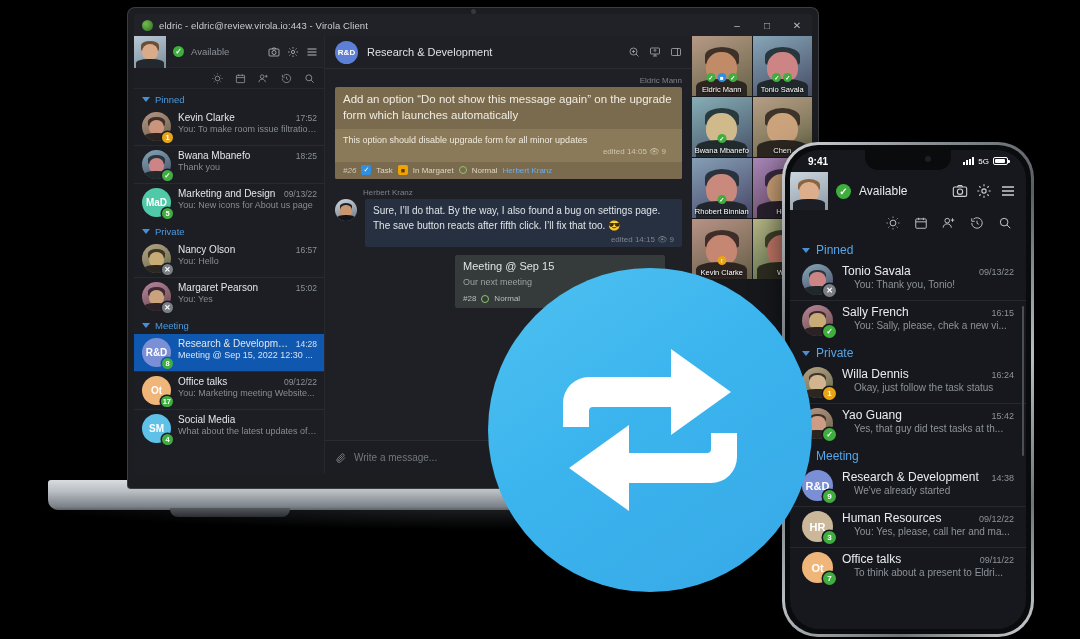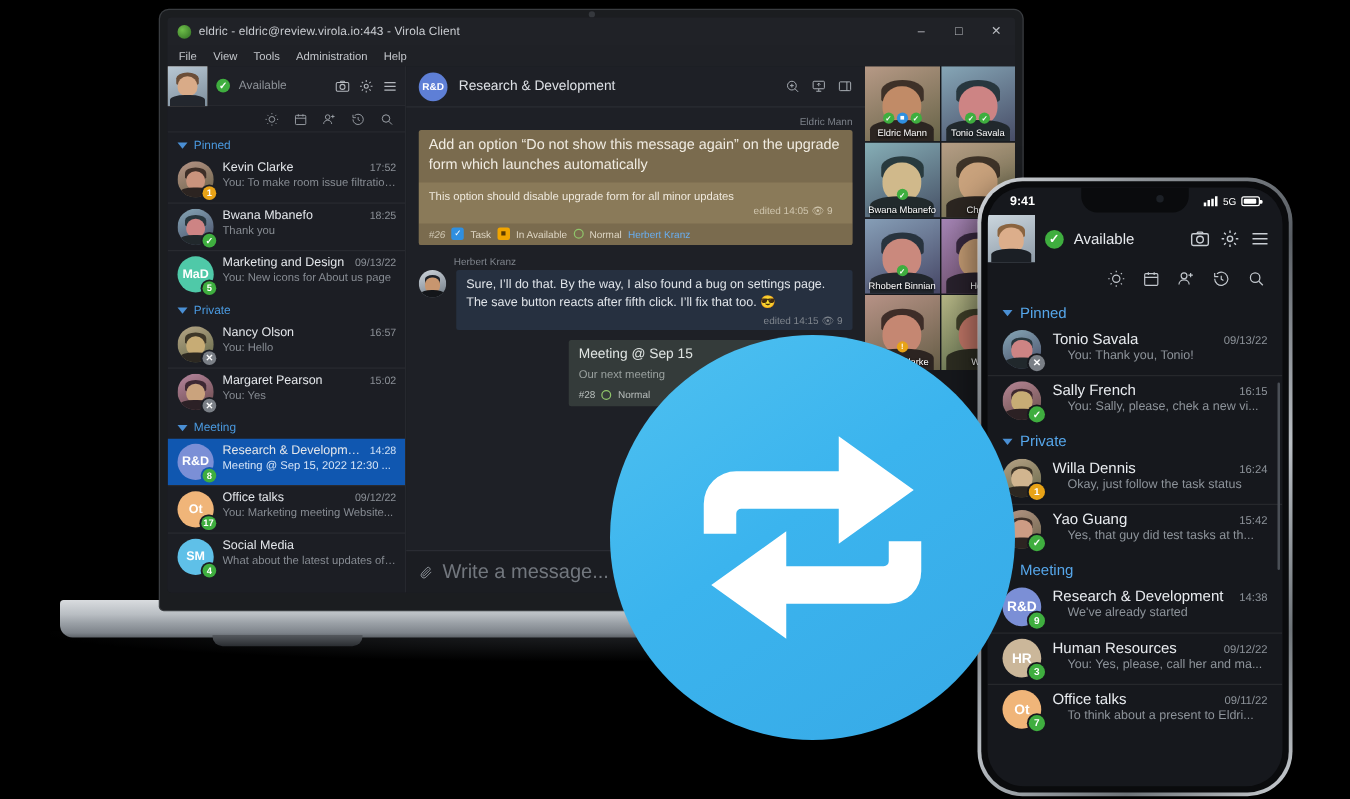--- a/index.html
+++ b/index.html
@@ -145,21 +145,21 @@
 
   .meet-card { background:#343b3a; border-radius:2px; margin-left:120px; width:210px; overflow:hidden; }
   .meet-card .mc-head { padding:5px 8px; color:#dfe4e2; font-size:11px; }
   .meet-card .mc-body { padding:0 8px 4px 8px; color:#9aa19f; font-size:9px; }
   .meet-card .mc-foot { display:flex; align-items:center; gap:5px; padding:3px 8px 5px 8px;
                         font-size:8px; color:#b9bfbd; }
 
   .composer { height:34px; flex:none; border-top:1px solid #2a2c33; background:#1b1d22;
               display:flex; align-items:center; gap:7px; padding:0 10px; }
   .composer .ic { color:#8b9097; font-size:11px; }
-  .composer .ph { color:#72777e; font-size:16px; }
+  .composer .ph { color:#72777e; font-size:10px; }
 
   
   .contacts { width:120px; flex:none; background:#16181c; display:grid;
               grid-template-columns:1fr 1fr; grid-auto-rows:60px; gap:1px; align-content:start;
               overflow:hidden; }
   .cc { position:relative; overflow:hidden; }
   .cc-name { position:absolute; left:0; right:0; bottom:2px; text-align:center;
              color:#fff; font-size:7.5px; text-shadow:0 1px 2px #000;
              white-space:nowrap; overflow:hidden; text-overflow:ellipsis; padding:0 2px; }
   .cc-badges { position:absolute; left:50%; transform:translateX(-50%); bottom:14px;
@@ -256,27 +256,20 @@
         <div class="titlebar">
           <div class="app-logo"></div>
           <div class="title-text">eldric - eldric@review.virola.io:443 - Virola Client</div>
           <div class="win-btns">
             <div class="win-btn">–</div>
             <div class="win-btn">□</div>
             <div class="win-btn close">✕</div>
           </div>
         </div>
 
-        <div class="menubar">
-          <span>File</span>
-          <span>View</span>
-          <span>Tools</span>
-          <span>Administration</span>
-          <span>Help</span>
-        </div>
 
         <div class="app-body">
 
           <div class="sidebar">
             <div class="me-row">
               <div class="me-avatar">
                 <div class="p">
                     <div class="bg" style="background:linear-gradient(160deg,#b9c8d4,#7d8e9c)"></div>
                   <div class="hair" style="background:#6b4e38"></div>
                   <div class="head" style="background:#d9ab88"></div>
@@ -503,21 +496,21 @@
                     <span>edited 14:05</span>
                     <span class="eye">👁</span>
                     <span>9</span>
                   </div>
                 </div>
                 <div class="tc-foot">
                   <span class="chip-id">#26</span>
                   <span class="chip-ico chip-task">✓</span>
                   <span>Task</span>
                   <span class="chip-ico chip-prog">■</span>
-                  <span>In Available</span>
+                  <span>In Margaret</span>
                   <span class="ring"></span>
                   <span>Normal</span>
                   <span class="chip-user">Herbert Kranz</span>
                 </div>
               </div>
 
               <div class="msg-author" style="margin-left:28px">Herbert Kranz</div>
               <div class="msg-row">
                 <div class="msg-av">
                   <div class="p">

